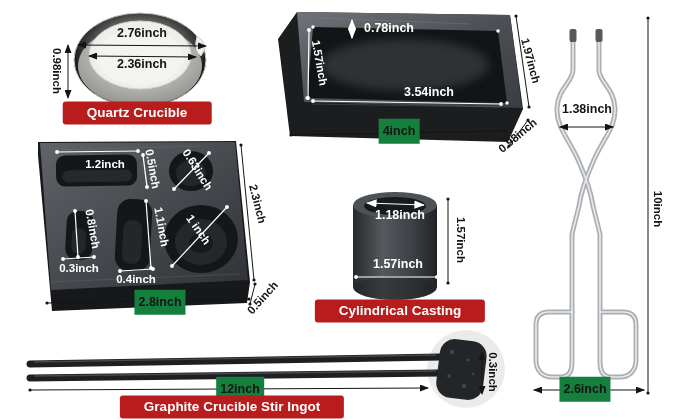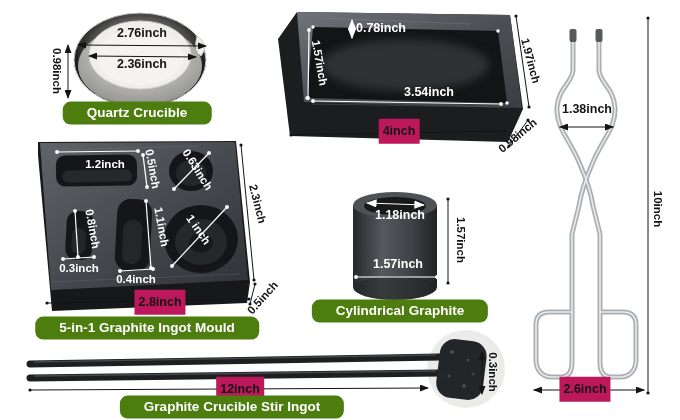--- a/index.html
+++ b/index.html
@@ -2,24 +2,24 @@
 <html><head>
 <meta charset="utf-8">
 <style>
   html,body{margin:0;padding:0;background:#fff;}
   .stage{position:relative;width:680px;height:420px;background:#fff;overflow:hidden;
          font-family:"Liberation Sans",sans-serif;text-decoration:underline;}
   .stage svg{position:absolute;left:0;top:0;}
   .lbl{position:absolute;transform:translate(-50%,-50%) rotate(var(--r,0deg));
        font:bold 11.5px "Liberation Sans",sans-serif;color:#141414;white-space:nowrap;line-height:1;}
   .lbl.w{color:#ffffff;}
-  .lbl.bg{background:#be185d;padding:6px 4px;}
+  .lbl.bg{background:#15803d;padding:6px 4px;}
   .lbl.big{font-size:12.5px;}
-  .badge{position:absolute;transform:translate(-50%,-50%);background:#4d7c0f;color:#fff;
-         font:bold 13.5px "Liberation Sans",sans-serif;padding:4px 24px;border-radius:8px;
+  .badge{position:absolute;transform:translate(-50%,-50%);background:#b91c1c;color:#fff;
+         font:bold 13.5px "Liberation Sans",sans-serif;padding:4px 24px;border-radius:3px;
          white-space:nowrap;line-height:1.1;}
 </style>
 </head>
 <body>
 
 <div class="stage">
 
 <svg width="680" height="420" viewBox="0 0 680 420">
   <defs>
     <linearGradient id="gTop" x1="0" y1="0" x2="1" y2="1">
@@ -170,21 +170,21 @@
     <line x1="560" y1="127" x2="613" y2="127" stroke="#141414" stroke-width="1" marker-start="url(#aBs)" marker-end="url(#aB)"></line>
     <line x1="648" y1="18" x2="648" y2="393" stroke="#141414" stroke-width="1" marker-start="url(#dotB)" marker-end="url(#dotB)"></line>
     <line x1="534" y1="390" x2="644" y2="390" stroke="#141414" stroke-width="1" marker-start="url(#aBs)" marker-end="url(#aB)"></line>
   </g>
 </svg>
 
   <div class="lbl big" style="left:142px;top:33px">2.76inch</div>
   <div class="lbl big" style="left:142px;top:64px">2.36inch</div>
   <div class="lbl" style="left:56px;top:71px;--r:90deg">0.98inch</div>
 
-  <div class="lbl w big" style="left:381px;top:28px">0.78inch</div>
+  <div class="lbl w big" style="left:389px;top:28px">0.78inch</div>
   <div class="lbl w" style="left:319px;top:63px;--r:80deg">1.57inch</div>
   <div class="lbl w big" style="left:429px;top:92px">3.54inch</div>
   <div class="lbl bg big" style="left:399px;top:131px">4inch</div>
   <div class="lbl" style="left:530px;top:61px;--r:75deg">1.97inch</div>
   <div class="lbl" style="left:518px;top:136px;--r:-40deg">0.98inch</div>
 
   <div class="lbl w" style="left:105px;top:165px">1.2inch</div>
   <div class="lbl w" style="left:152px;top:169px;--r:80deg">0.5inch</div>
   <div class="lbl w" style="left:197px;top:170px;--r:58deg">0.63inch</div>
   <div class="lbl w" style="left:92px;top:229px;--r:80deg">0.8inch</div>
@@ -201,17 +201,16 @@
   <div class="lbl" style="left:460px;top:240px;--r:90deg">1.57inch</div>
 
   <div class="lbl bg big" style="left:240px;top:389px">12inch</div>
   <div class="lbl" style="left:492px;top:372px;--r:90deg">0.3inch</div>
 
   <div class="lbl big" style="left:587px;top:109px">1.38inch</div>
   <div class="lbl" style="left:657px;top:209px;--r:90deg">10inch</div>
   <div class="lbl bg big" style="left:585px;top:389px">2.6inch</div>
 
   <div class="badge" style="left:137px;top:113px">Quartz Crucible</div>
-  <div class="badge" style="left:147px;top:328px">5-in-1 Graphite Ingot Mould</div>
-  <div class="badge" style="left:400px;top:311px">Cylindrical Graphite</div>
+  <div class="badge" style="left:400px;top:311px">Cylindrical Casting</div>
   <div class="badge" style="left:232px;top:407px">Graphite Crucible Stir Ingot</div>
 
 </div>
 
 </body></html>

